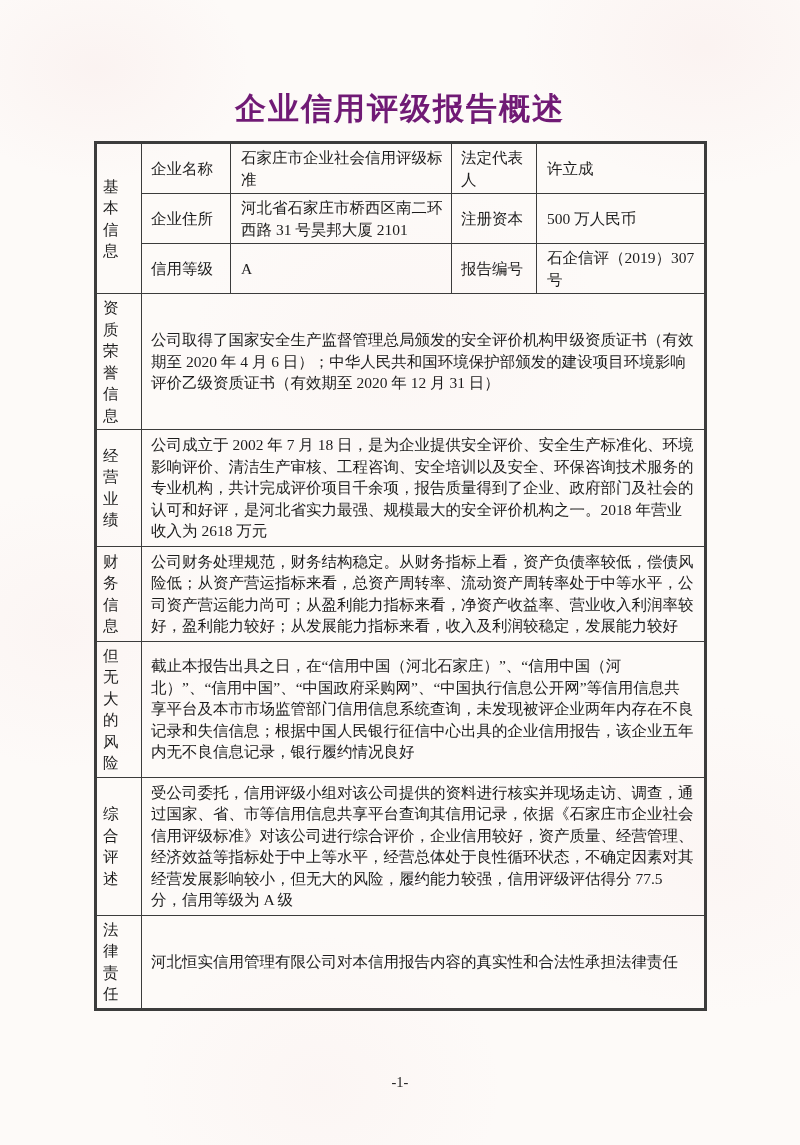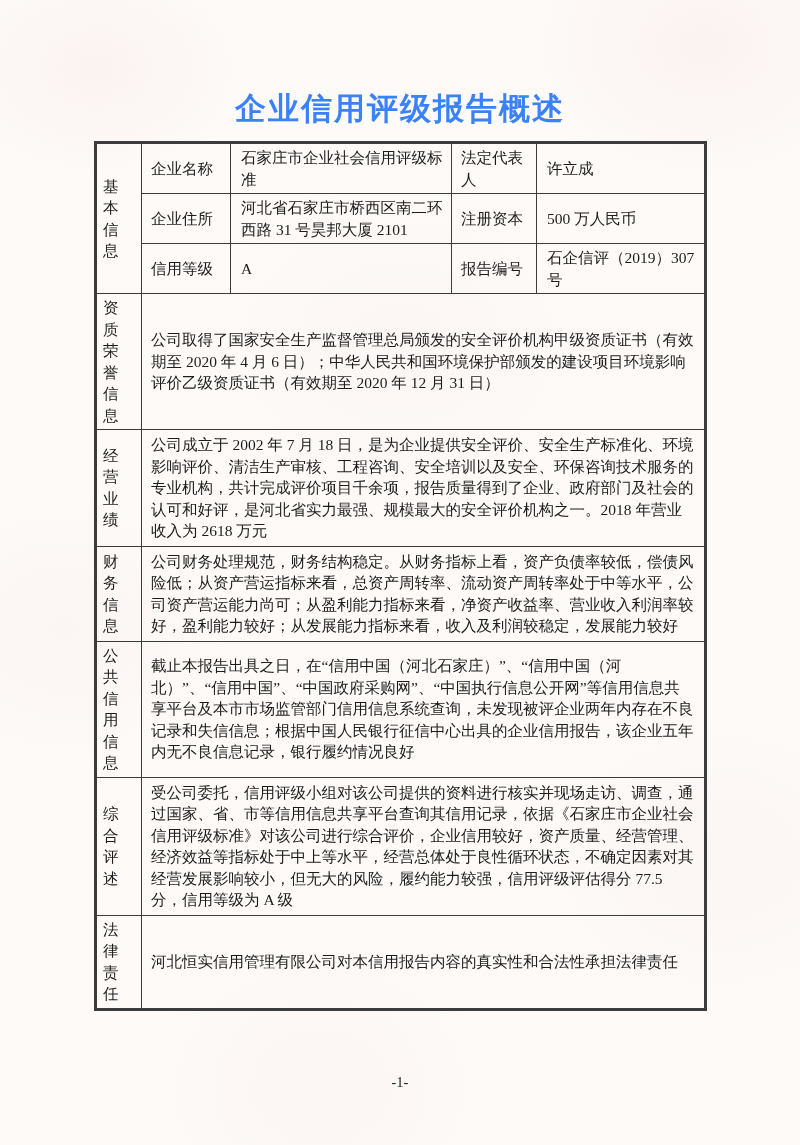--- a/index.html
+++ b/index.html
@@ -11,21 +11,21 @@
       radial-gradient(220px 160px at 12% 6%, rgba(232,180,180,.10), transparent 70%),
       radial-gradient(260px 200px at 88% 4%, rgba(236,190,190,.12), transparent 70%),
       radial-gradient(300px 240px at 50% 30%, rgba(238,200,200,.07), transparent 70%),
       radial-gradient(240px 200px at 8% 55%, rgba(236,195,195,.09), transparent 70%),
       radial-gradient(280px 220px at 90% 75%, rgba(238,200,200,.09), transparent 70%),
       radial-gradient(260px 220px at 40% 95%, rgba(236,195,195,.08), transparent 70%),
       #fdfaf8;
   }
   .title{
     position:absolute; top:88px; left:0; width:800px; text-align:center;
-    font-size:31px; font-weight:700; letter-spacing:2px; color:#3b82f6;
+    font-size:31px; font-weight:700; letter-spacing:2px; color:#701a75;
     font-family:"Liberation Serif", serif;
   }
   .doc{
     position:absolute; left:94px; top:141px; width:613px;
     border:2px solid #3c3c3c; background:transparent;
   }
   table{ width:100%; border-collapse:collapse; table-layout:fixed; }
   table + table{ margin-top:-1px; }
   td{
     border:1px solid #3c3c3c; vertical-align:middle;
@@ -93,21 +93,21 @@
     </tr>
     <tr style="height:84px">
       <td class="lab">经营业绩</td>
       <td class="sect">公司成立于 2002 年 7 月 18 日，是为企业提供安全评价、安全生产标准化、环境影响评价、清洁生产审核、工程咨询、安全培训以及安全、环保咨询技术服务的专业机构，共计完成评价项目千余项，报告质量得到了企业、政府部门及社会的认可和好评，是河北省实力最强、规模最大的安全评价机构之一。2018 年营业收入为 2618 万元</td>
     </tr>
     <tr style="height:89px">
       <td class="lab">财务信息</td>
       <td class="sect">公司财务处理规范，财务结构稳定。从财务指标上看，资产负债率较低，偿债风险低；从资产营运指标来看，总资产周转率、流动资产周转率处于中等水平，公司资产营运能力尚可；从盈利能力指标来看，净资产收益率、营业收入利润率较好，盈利能力较好；从发展能力指标来看，收入及利润较稳定，发展能力较好</td>
     </tr>
     <tr style="height:86px">
-      <td class="lab">公共信用信息</td>
+      <td class="lab">但无大的风险</td>
       <td class="sect">截止本报告出具之日，在“信用中国（河北石家庄）”、“信用中国（河北）”、“信用中国”、“中国政府采购网”、“中国执行信息公开网”等信用信息共享平台及本市市场监管部门信用信息系统查询，未发现被评企业两年内存在不良记录和失信信息；根据中国人民银行征信中心出具的企业信用报告，该企业五年内无不良信息记录，银行履约情况良好</td>
     </tr>
     <tr style="height:110px">
       <td class="lab">综合评述</td>
       <td class="sect">受公司委托，信用评级小组对该公司提供的资料进行核实并现场走访、调查，通过国家、省、市等信用信息共享平台查询其信用记录，依据《石家庄市企业社会信用评级标准》对该公司进行综合评价，企业信用较好，资产质量、经营管理、经济效益等指标处于中上等水平，经营总体处于良性循环状态，不确定因素对其经营发展影响较小，但无大的风险，履约能力较强，信用评级评估得分 77.5 分，信用等级为 A 级</td>
     </tr>
     <tr style="height:43px">
       <td class="lab">法律责任</td>
       <td class="sect">河北恒实信用管理有限公司对本信用报告内容的真实性和合法性承担法律责任</td>
     </tr>

